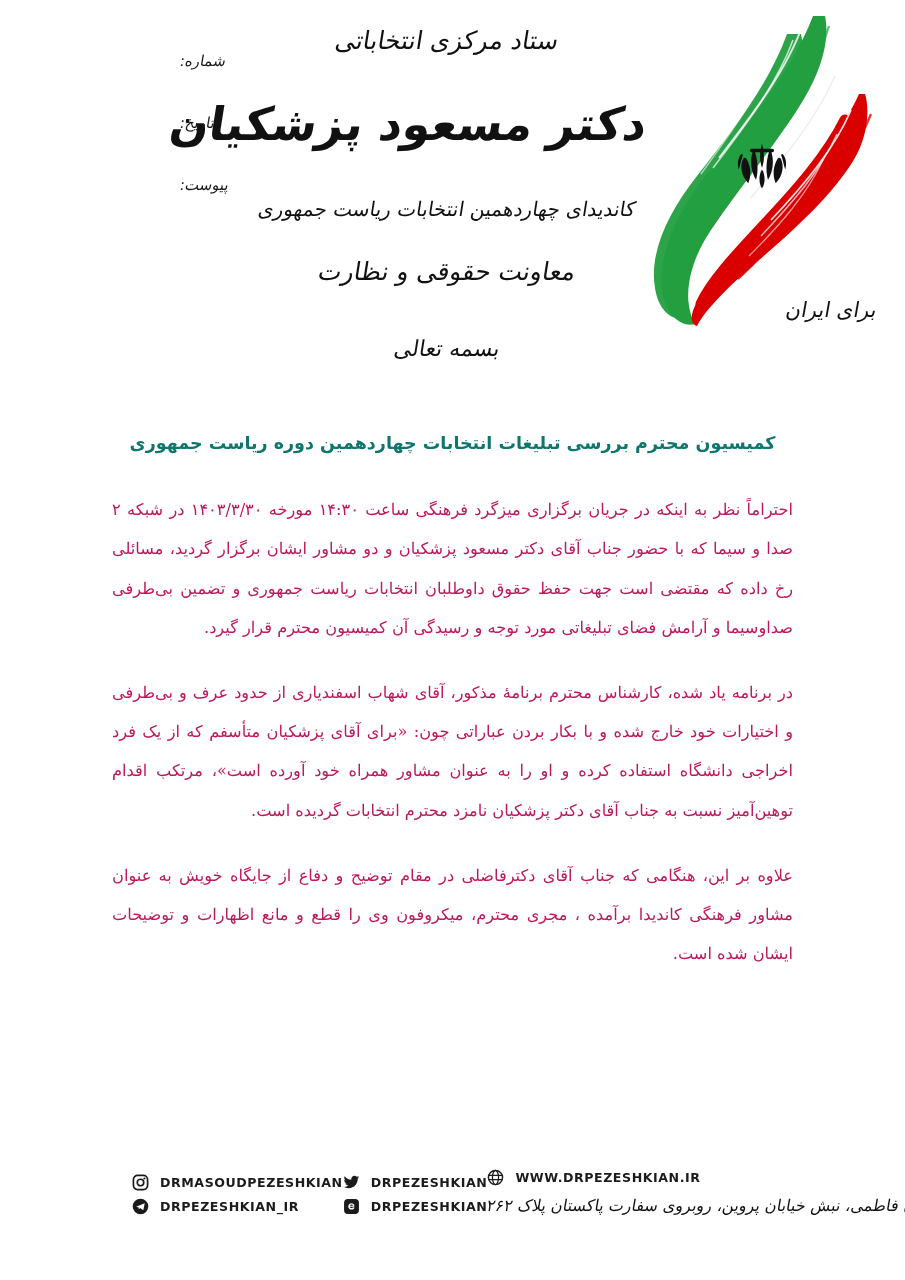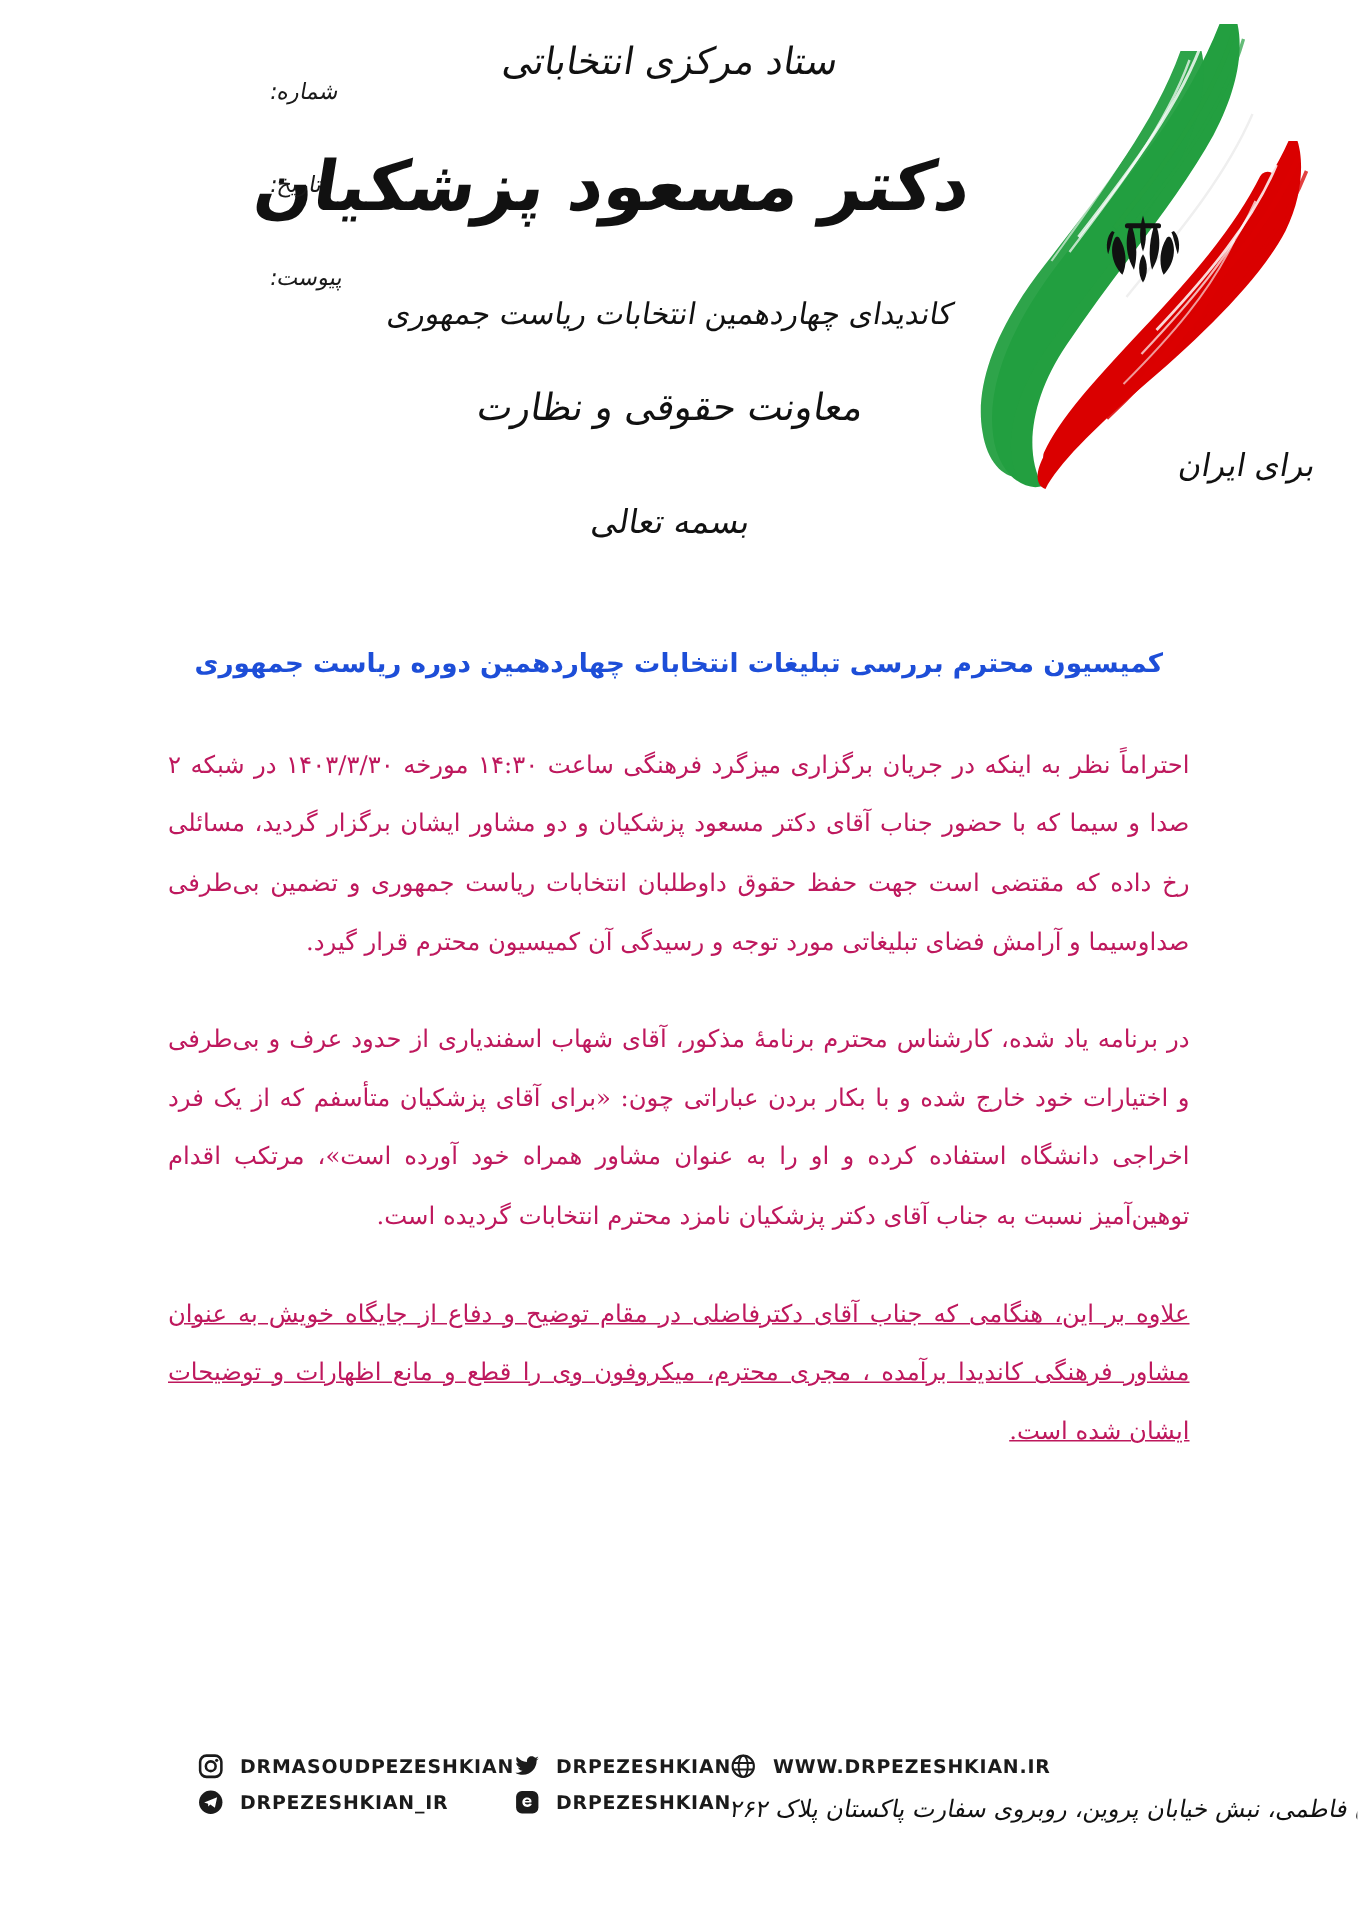--- a/index.html
+++ b/index.html
@@ -113,55 +113,55 @@
   .body-area {
     position: absolute;
     top: 430px;
     right: 112px;
     left: 112px;
     direction: rtl;
   }
   .doc-title {
     font-size: 17.5px;
     font-weight: 700;
-    color: #1d4ed8;
+    color: #0f766e;
     text-align: center;
     letter-spacing: -0.2px;
     margin: 0 0 34px 0;
     line-height: 1.5;
   }
   .para {
     font-family: "DejaVu Serif", "Liberation Serif", serif;
     font-size: 16.2px;
     color: #be185d;
     text-align: justify;
     text-align-last: right;
     line-height: 2.42;
     margin: 0 0 26px 0;
     letter-spacing: -0.1px;
   }
-  .para:last-child { margin-bottom: 0; text-decoration: underline; }
+  .para:last-child { margin-bottom: 0; }
 
   
   .footer {
     position: absolute;
     bottom: 16px;
     left: 0;
     width: 905px;
     height: 95px;
     direction: ltr;
   }
   .footer-inner {
     position: absolute;
     left: 132px;
     right: 22px;
     top: 0;
     display: flex;
     justify-content: flex-start;
-    align-items: flex-start;
+    align-items: flex-end;
     gap: 0;
   }
   .fcol { display: flex; flex-direction: column; gap: 7px; }
   .fcol-1 { width: 250px; }
   .fcol-2 { width: 196px; }
   .fcol-3 { width: auto; }
   .frow {
     display: flex;
     align-items: center;
     gap: 11px;

